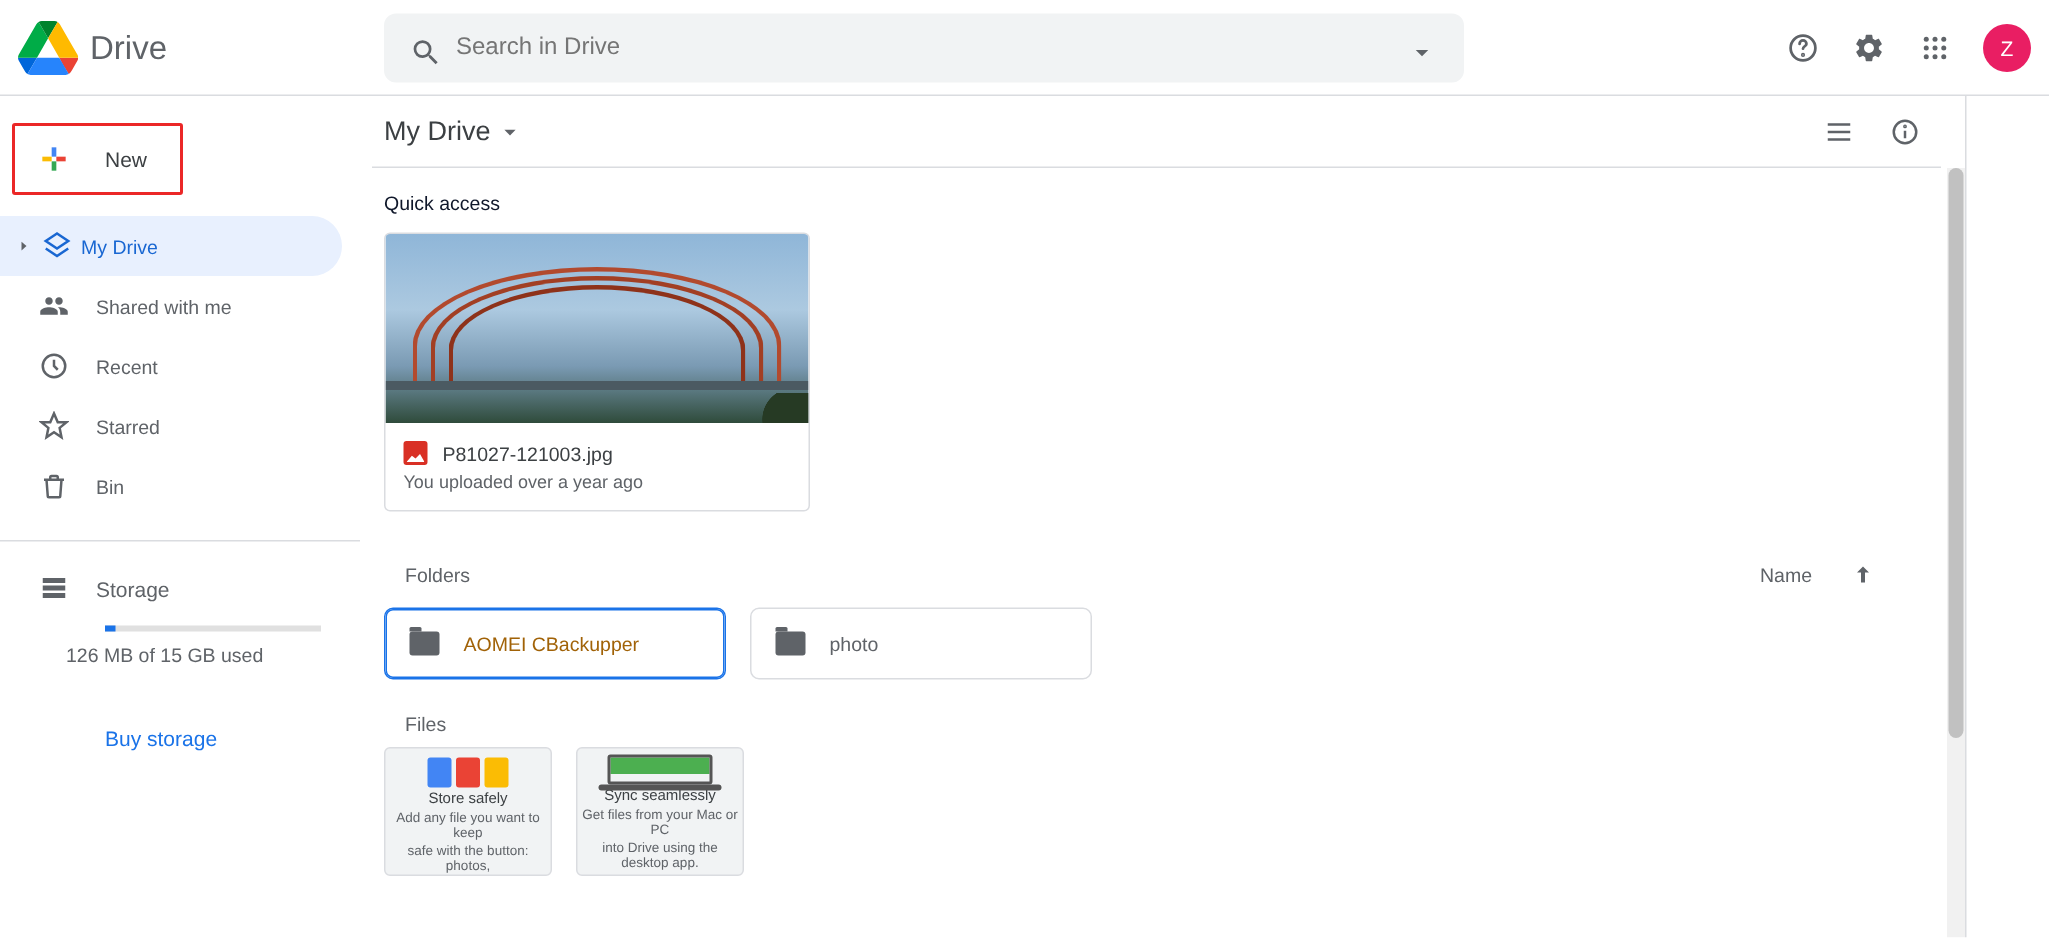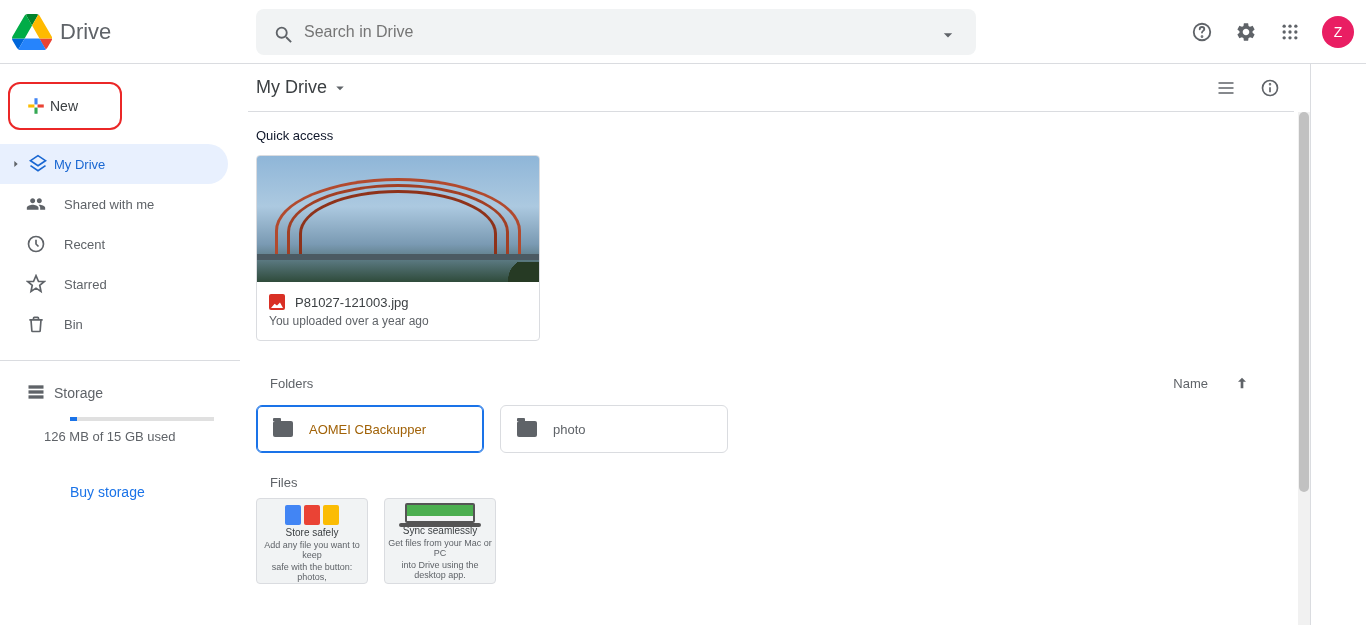--- a/index.html
+++ b/index.html
@@ -12,31 +12,31 @@
   .search-icon-btn { width: 40px; height: 40px; display:flex; align-items:center; justify-content:center; border:none; background:none; cursor:pointer; border-radius:50%; }
   .search-input { flex: 1; border: none; background: transparent; font-size: 16px; color: #5f6368; outline: none; height: 100%; }
   .search-opts { width: 40px; height:40px; display:flex; align-items:center; justify-content:center; border:none; background:none; cursor:pointer; border-radius:50%; }
   .header-gap { flex: 1; }
   .header-actions { display:flex; align-items:center; gap: 4px; padding-right: 4px;}
   .icon-btn { width: 40px; height:40px; display:flex; align-items:center; justify-content:center; border:none; background:none; cursor:pointer; border-radius:50%; }
   .avatar { width:32px; height:32px; border-radius:50%; background:#e91e63; color:#fff; display:flex; align-items:center; justify-content:center; font-size:14px; margin-left:8px; cursor:pointer;}
   .body { display:flex; height: 561px; }
   .sidebar { width: 240px; padding-top: 8px; }
   .new-btn-wrap { padding: 10px 8px 14px 8px; }
-  .new-btn { width: 114px; height: 48px; border: 2px solid #eb2727; border-radius: 12px; background:#fff; display:flex; align-items:center; gap:0; padding-left:12px; cursor:pointer; }
+  .new-btn { width: 114px; height: 48px; border: 2px solid #eb2727; border-radius: 2px; background:#fff; display:flex; align-items:center; gap:20px; padding-left:12px; cursor:pointer; }
   .new-label { font-size: 14px; color:#3c4043; font-weight:500; }
   .nav-section { padding-bottom: 16px; border-bottom: 1px solid #dadce0; }
   .nav-item { height: 40px; display:flex; align-items:center; padding-left: 26px; cursor:pointer; border-top-right-radius:20px; border-bottom-right-radius:20px; margin-right:12px; gap:18px; color:#5f6368; }
   .nav-item.my-drive { padding-left: 10px; gap:6px; }
   .nav-item.active { background:#e8f0fe; color:#1967d2; font-weight:500; }
   .nav-item .nav-icon-box { width:20px; display:flex; justify-content:center;}
   .nav-item .nav-label { font-size:13px; }
   .nav-item .expand { width:12px; display:flex; justify-content:center;}
   .storage-section { padding: 12px 0 0 0; }
-  .storage-head { height: 40px; display:flex; align-items:center; padding-left:26px; gap:8px; color:#5f6368; cursor:pointer;}
+  .storage-head { height: 40px; display:flex; align-items:center; padding-left:26px; gap:18px; color:#5f6368; cursor:pointer;}
   .storage-bar { height:4px; background:#e0e0e0; margin: 4px 26px 4px 70px; position:relative;}
   .storage-bar-fill { height:100%; width:5%; background:#1a73e8; }
   .storage-text { font-size:13px; color:#5f6368; padding: 4px 0 0 44px; }
   .buy-storage { font-size: 14px; color:#1a73e8; padding: 40px 0 0 70px; cursor:pointer; }
   .main { flex:1; display:flex; }
   .content { flex:1; position:relative; }
   .content-header { height: 48px; display:flex; align-items:center; justify-content:space-between; padding: 0 4px 0 4px; border-bottom: 1px solid #dadce0; margin: 0 16px 0 8px; }
   .breadcrumb { display:flex; align-items:center; gap:4px; font-size:18px; color:#3c4043; padding-left: 4px; cursor:pointer;}
   .view-actions { display:flex; gap:4px; }
   .section-title { font-size:13px; font-weight:500; color:#0f172a; padding: 16px 0 12px 16px; }

